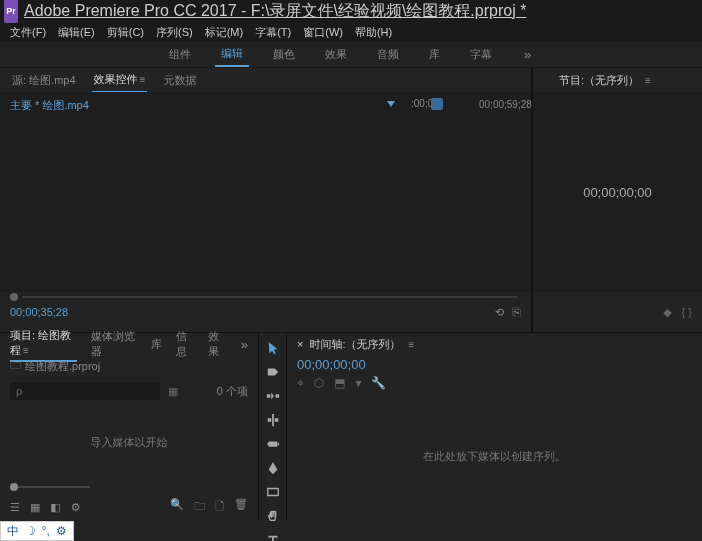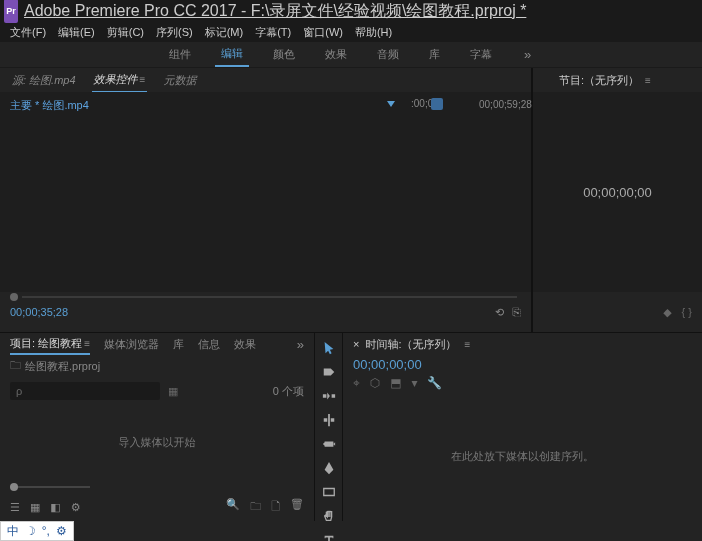--- a/index.html
+++ b/index.html
@@ -12,21 +12,21 @@
 .menubar { background: #1a1a1a; height: 20px; display: flex; align-items: flex-end; padding: 0 4px; gap: 0; }
 .menu-item { padding: 2px 6px; color: #ccc; font-size: 11px; cursor: pointer; }
 
 .workspace-tabs { background: #232323; height: 26px; display: flex; align-items: center; justify-content: center; gap: 18px; border-bottom: 1px solid #1a1a1a; }
 .ws-tab { color: #888; font-size: 11px; padding: 4px 6px; cursor: pointer; }
 .ws-tab.active { color: #5a9fd4; border-bottom: 2px solid #5a9fd4; }
 .ws-more { color: #888; font-size: 13px; padding: 4px 8px; cursor: pointer; }
 
 .main-area { display: flex; height: 264px; }
 .source-panel { flex: 1; background: #1e1e1e; display: flex; flex-direction: column; border-right: 1px solid #111; }
-.panel-tabs { height: 24px; display: flex; align-items: center; gap: 14px; padding: 0 10px; background: #232323; font-style: italic; }
+.panel-tabs { height: 24px; display: flex; align-items: center; gap: 14px; padding: 0 10px; background: #232323; }
 .panel-tab { color: #888; font-size: 11px; cursor: pointer; padding: 4px 2px; }
 .panel-tab.active { color: #ddd; border-bottom: 2px solid #5a9fd4; }
 
 .source-content { flex: 1; background: #1e1e1e; position: relative; padding: 6px 10px 0; }
 .clip-label { color: #5da3e0; font-size: 11px; }
 .timeline-ruler { position: absolute; top: 6px; right: 10px; left: 393px; height: 20px; }
 .playhead-marker { position: absolute; top: 0; color: #ccc; font-size: 10px; }
 .playhead-icon { display: inline-block; width: 0; height: 0; border-left: 4px solid transparent; border-right: 4px solid transparent; border-top: 6px solid #5a9fd4; vertical-align: middle; }
 .cti-indicator { position: absolute; top: 0; left: 38px; display: flex; align-items: center; gap: 20px; }
 .cti-badge { width: 12px; height: 12px; background: #3a6a9a; border-radius: 2px; }
@@ -41,21 +41,21 @@
 .tc-icons { display: flex; gap: 8px; color: #888; }
 .tc-icon { cursor: pointer; font-size: 11px; }
 
 .program-panel { width: 170px; background: #232323; display: flex; flex-direction: column; border-left: 1px solid #111; }
 .prog-header { height: 24px; display: flex; align-items: center; padding: 0 26px; color: #ccc; font-size: 11px; gap: 4px; }
 .prog-body { flex: 1; background: #1e1e1e; display: flex; align-items: center; justify-content: center; }
 .prog-tc { color: #aaa; font-size: 13px; }
 .prog-footer { height: 40px; display: flex; align-items: center; justify-content: flex-end; padding: 0 10px; gap: 10px; color: #666; }
 
 .bottom-area { display: flex; height: 189px; border-top: 1px solid #111; }
-.project-panel { width: 315px; background: #232323; display: flex; flex-direction: column; border-right: 1px solid #111; }
+.project-panel { width: 259px; background: #232323; display: flex; flex-direction: column; border-right: 1px solid #111; }
 .proj-tabs { height: 22px; display: flex; align-items: center; gap: 14px; padding: 0 10px; }
 .proj-tab { color: #888; font-size: 11px; cursor: pointer; padding: 2px 0; }
 .proj-tab.active { color: #ddd; border-bottom: 2px solid #5a9fd4; }
 .proj-more { color: #888; cursor: pointer; margin-left: auto; font-size: 13px; }
 .proj-path { padding: 2px 10px; color: #888; font-size: 11px; display: flex; align-items: center; gap: 4px; }
 .folder-icon { color: #888; }
 .proj-search { padding: 4px 10px; display: flex; align-items: center; gap: 8px; }
 .search-box { flex: 1; background: #1a1a1a; border: none; color: #aaa; padding: 3px 6px; font-size: 11px; border-radius: 2px; max-width: 150px; }
 .search-box::placeholder { color: #666; }
 .proj-icons { display: flex; gap: 6px; color: #666; }

